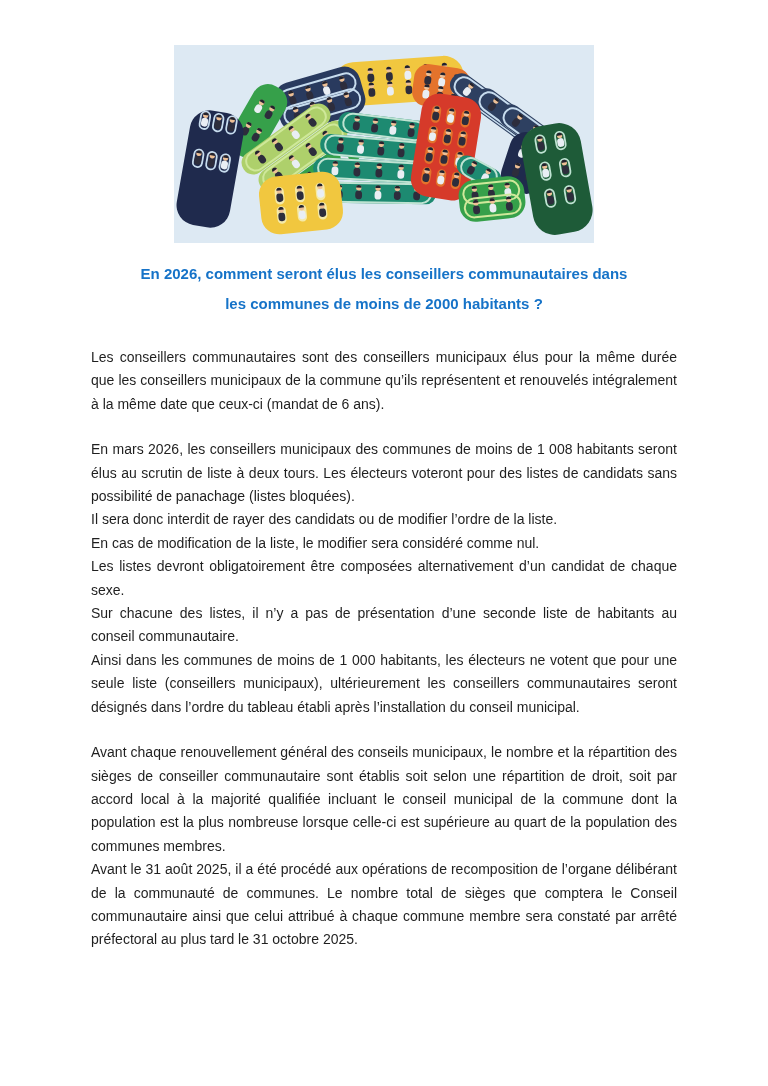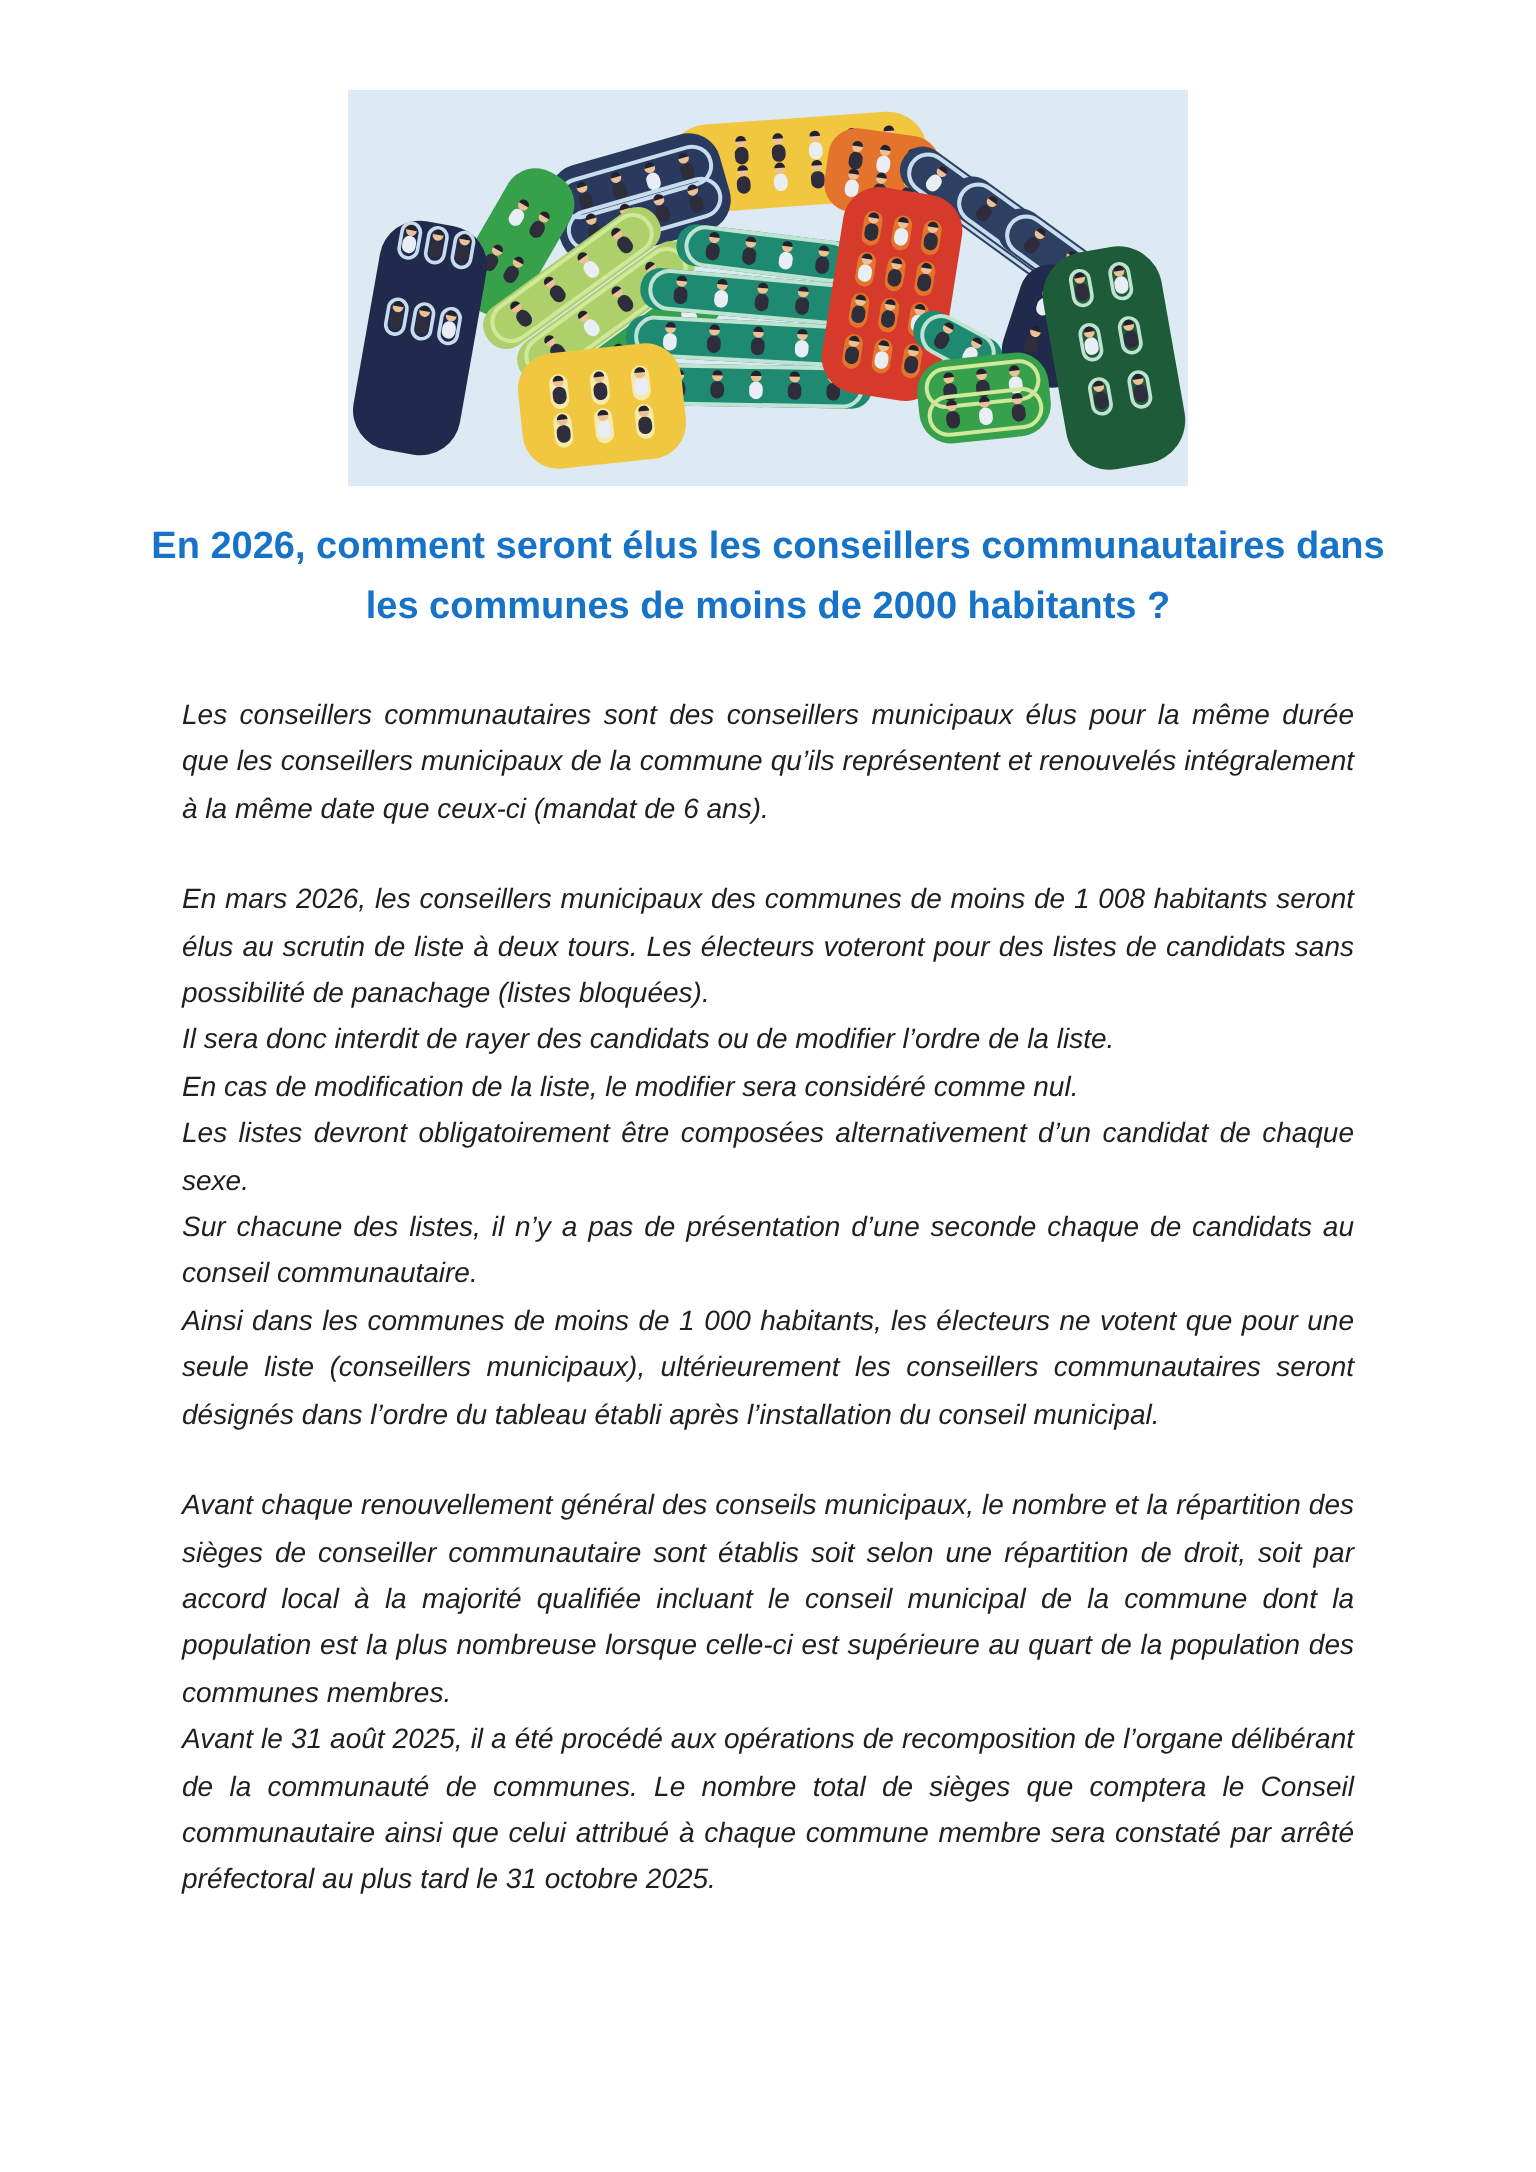--- a/index.html
+++ b/index.html
@@ -14,30 +14,30 @@
   .hero {
     width: 420px; height: 198px;
     margin: 45px auto 0 auto;
     display: block;
   }
   .hero svg { display: block; width: 420px; height: 198px; }
   .title {
     margin: 16px 60px 0 60px;
     text-align: center;
     font-weight: 700;
-    font-size: 19px;
+    font-size: 15px;
     line-height: 30px;
   }
   .doc-body {
     margin: 27px 91px 0 91px;
     width: 586px;
     font-size: 14px;
     line-height: 23.4px;
   }
-  .block { margin: 0 0 22px 0; font-style: italic; }
+  .block { margin: 0 0 22px 0; }
   .block:last-child { margin-bottom: 0; }
   .block p {
     margin: 0;
     text-align: justify;
     text-justify: inter-word;
   }
 </style>
 </head>
 <body style="background: rgb(255, 255, 255);">
 
@@ -292,21 +292,21 @@
 
   <div class="doc-body" style="color: rgb(31, 31, 31);">
       <div class="block">
         <p>Les conseillers communautaires sont des conseillers municipaux élus pour la même durée que les conseillers municipaux de la commune qu’ils représentent et renouvelés intégralement à la même date que ceux-ci (mandat de 6 ans).</p>
       </div>
       <div class="block">
         <p>En mars 2026, les conseillers municipaux des communes de moins de 1 008 habitants seront élus au scrutin de liste à deux tours. Les électeurs voteront pour des listes de candidats sans possibilité de panachage (listes bloquées).</p>
         <p>Il sera donc interdit de rayer des candidats ou de modifier l’ordre de la liste.</p>
         <p>En cas de modification de la liste, le modifier sera considéré comme nul.</p>
         <p>Les listes devront obligatoirement être composées alternativement d’un candidat de chaque sexe.</p>
-        <p>Sur chacune des listes, il n’y a pas de présentation d’une seconde chaque de candidats au conseil communautaire.</p>
+        <p>Sur chacune des listes, il n’y a pas de présentation d’une seconde liste de habitants au conseil communautaire.</p>
         <p>Ainsi dans les communes de moins de 1 000 habitants, les électeurs ne votent que pour une seule liste (conseillers municipaux), ultérieurement les conseillers communautaires seront désignés dans l’ordre du tableau établi après l’installation du conseil municipal.</p>
       </div>
       <div class="block">
         <p>Avant chaque renouvellement général des conseils municipaux, le nombre et la répartition des sièges de conseiller communautaire sont établis soit selon une répartition de droit, soit par accord local à la majorité qualifiée incluant le conseil municipal de la commune dont la population est la plus nombreuse lorsque celle-ci est supérieure au quart de la population des communes membres.</p>
         <p>Avant le 31 août 2025, il a été procédé aux opérations de recomposition de l’organe délibérant de la communauté de communes. Le nombre total de sièges que comptera le Conseil communautaire ainsi que celui attribué à chaque commune membre sera constaté par arrêté préfectoral au plus tard le 31 octobre 2025.</p>
       </div>
     </div>
 
 </div>
 

